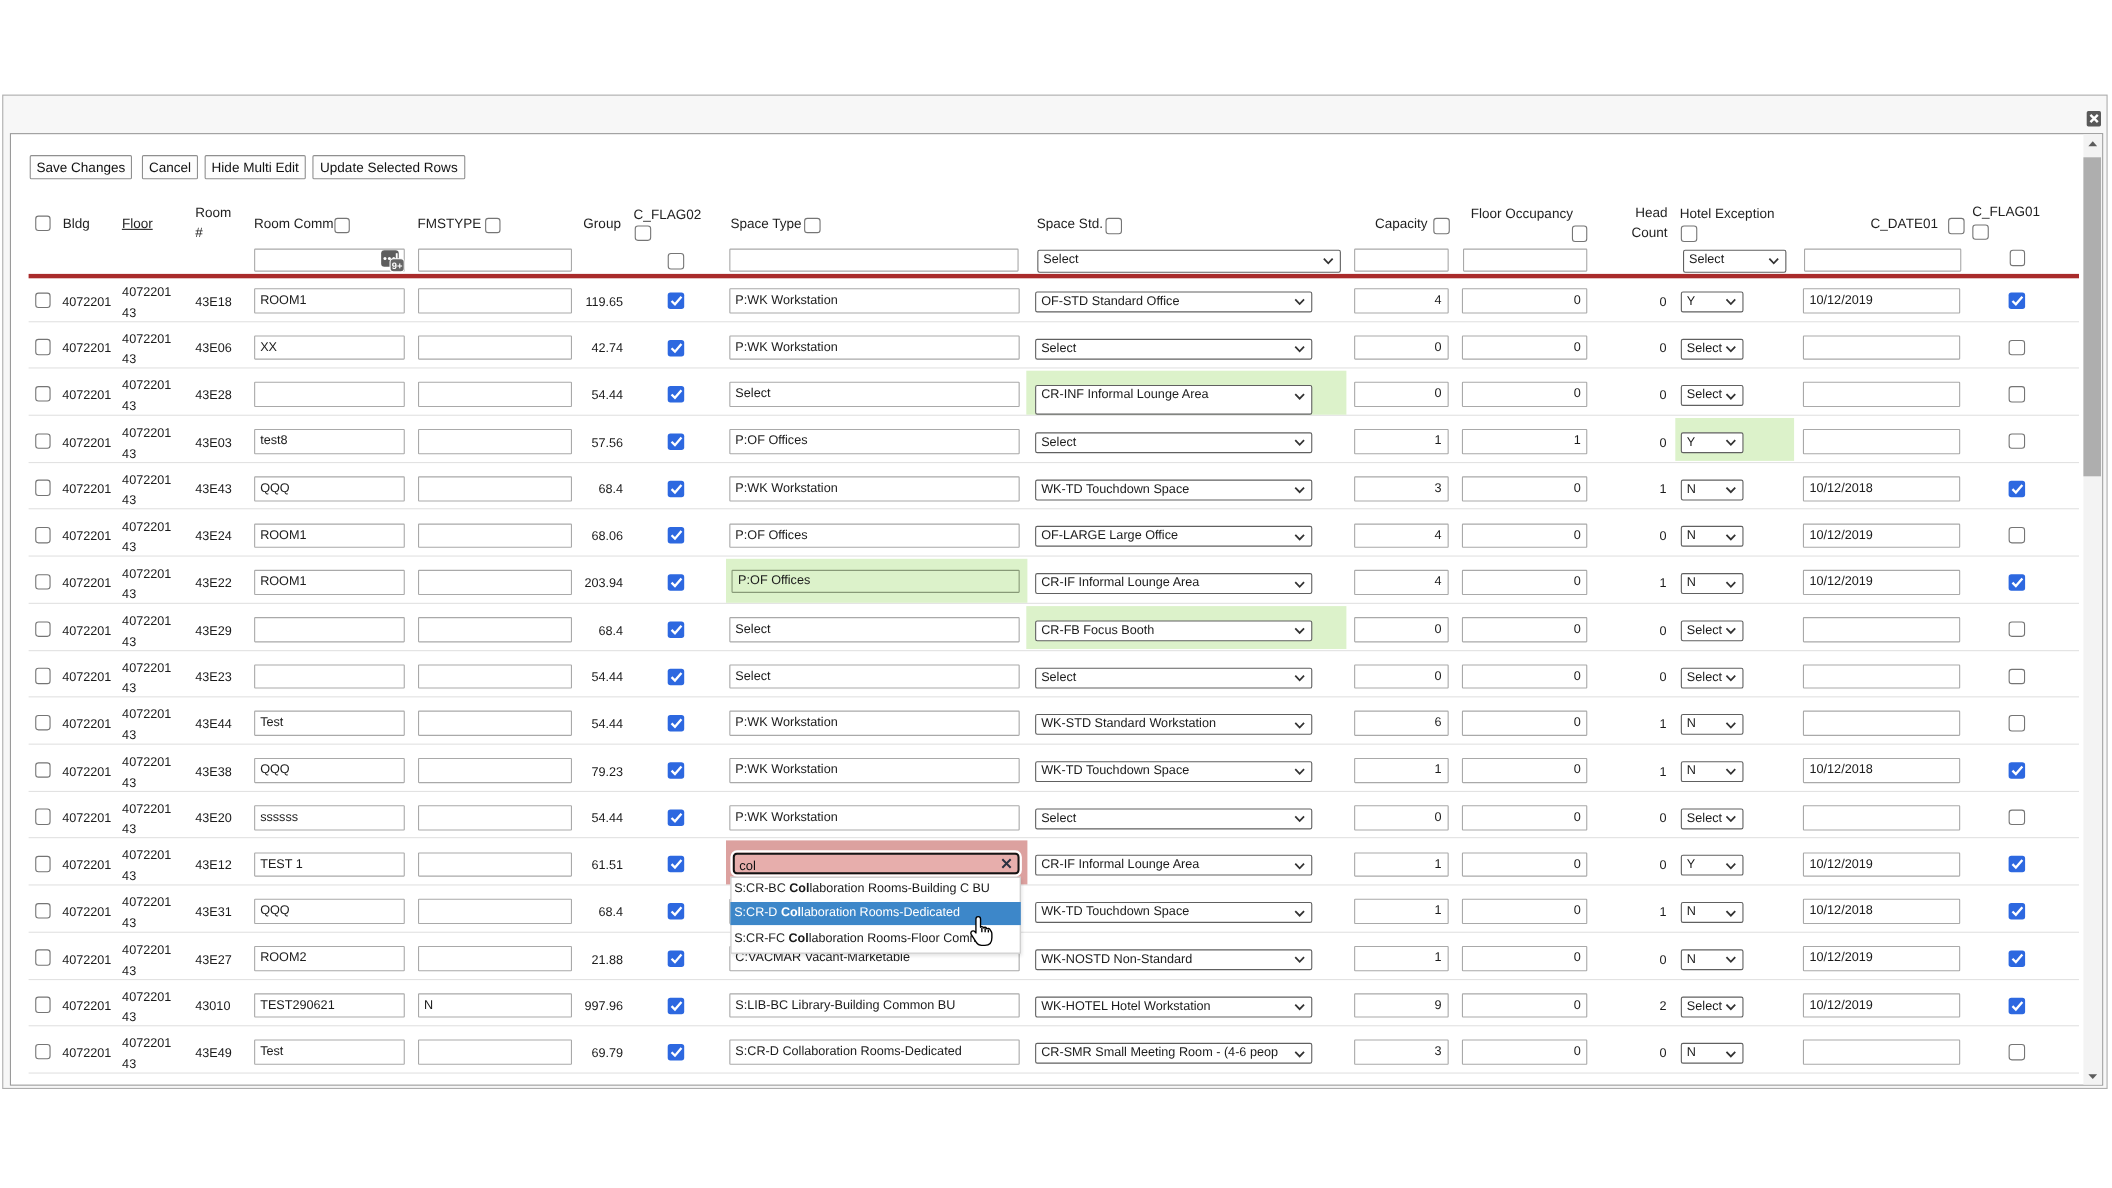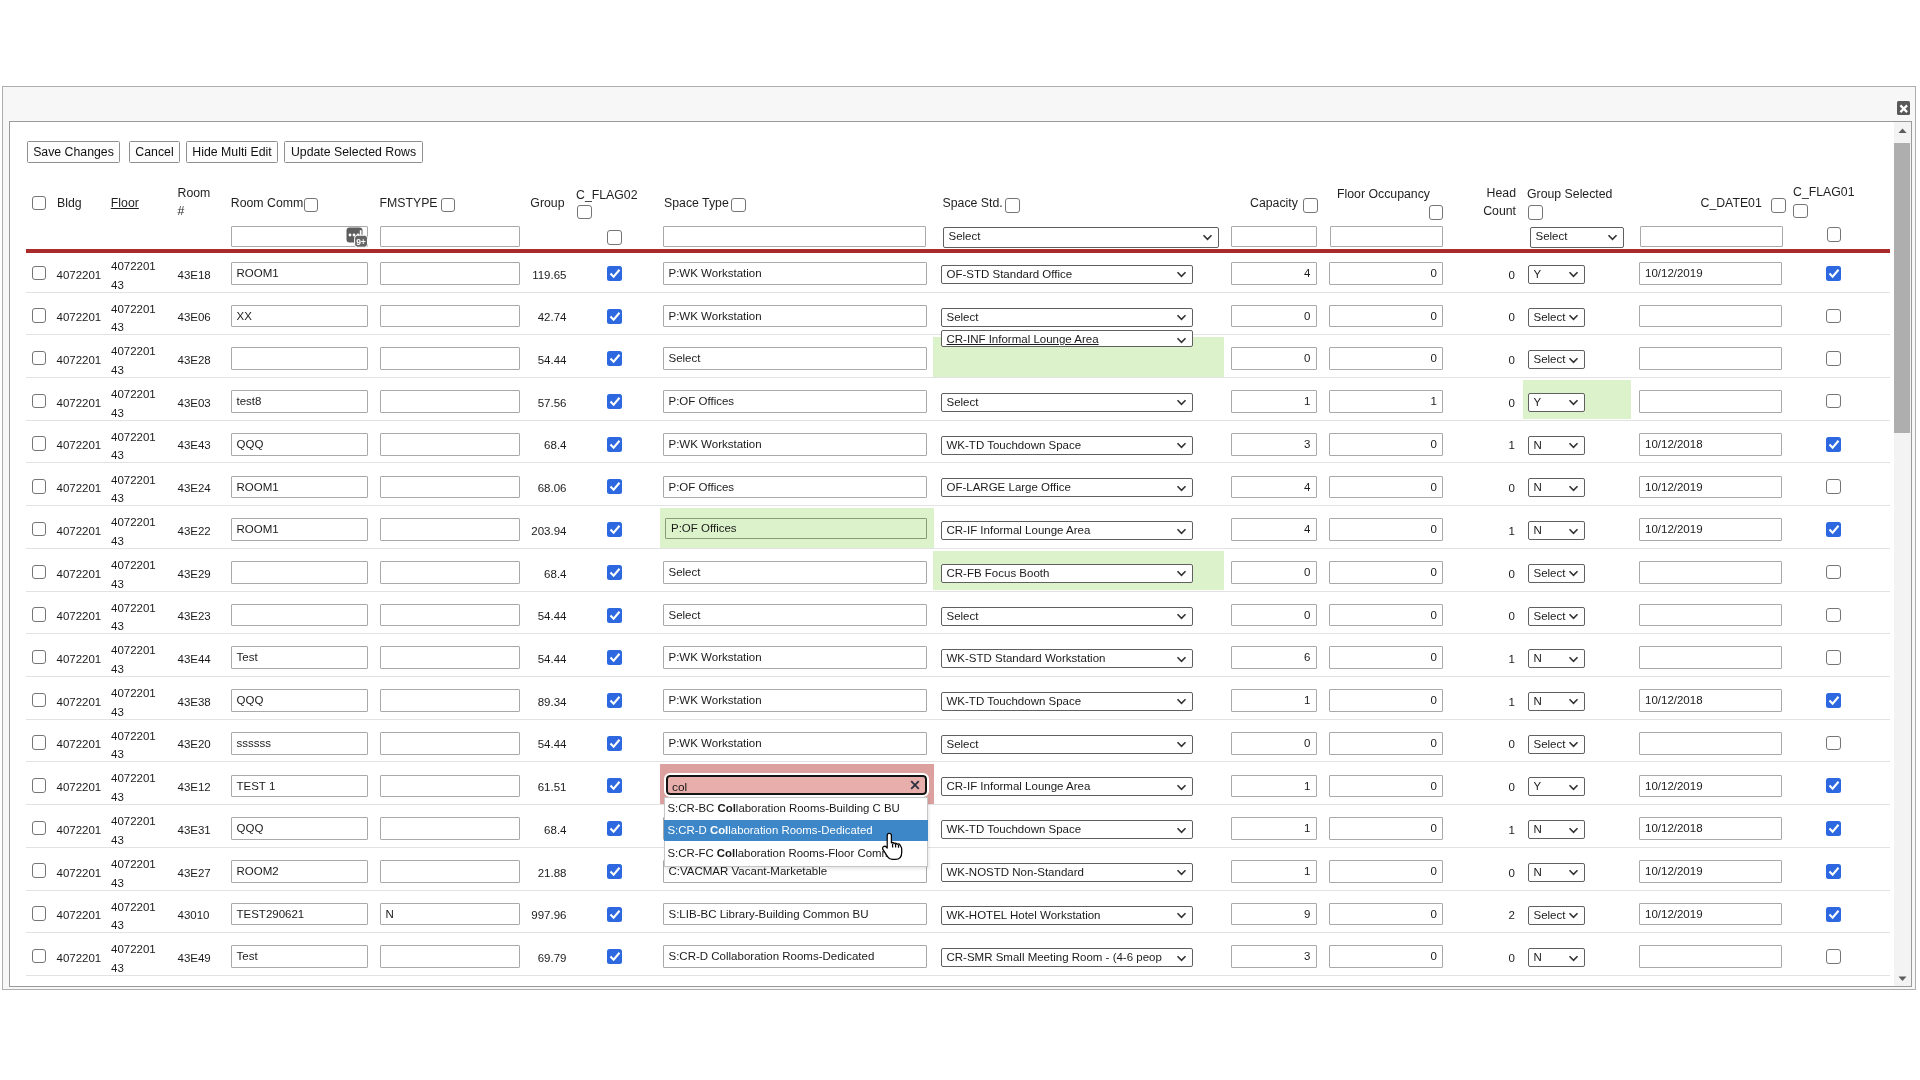--- a/index.html
+++ b/index.html
@@ -51,21 +51,21 @@
 <div class="cb" style="left:577px; top:204.5px;"></div>
 <div class="h" style="left:664px; top:196.5px;">Space Type</div>
 <div class="cb" style="left:731px; top:197.5px;"></div>
 <div class="h" style="left:942.5px; top:197px;">Space Std.</div>
 <div class="cb" style="left:1005px; top:198px;"></div>
 <div class="h" style="left:1250px; top:197px;">Capacity</div>
 <div class="cb" style="left:1303.3px; top:198px;"></div>
 <div class="h" style="left:1337px; top:187.5px;">Floor Occupancy</div>
 <div class="cb" style="left:1428.5px; top:205px;"></div>
 <div class="h" style="left:1450px; top:185px; width:66px; text-align:right; line-height:17.5px;">Head<br>Count</div>
-<div class="h" style="left:1527px; top:187.5px;">Group Selected</div>
+<div class="h" style="left:1527px; top:187.5px;">Hotel Exception</div>
 <div class="cb" style="left:1528px; top:205px;"></div>
 <div class="h" style="left:1700.5px; top:197px;">C_DATE01</div>
 <div class="cb" style="left:1771px; top:198px;"></div>
 <div class="h" style="left:1793px; top:186px;">C_FLAG01</div>
 <div class="cb" style="left:1793px; top:203.5px;"></div>
 <div class="in" style="left:230.5px; top:225.5px; width:137.5px; height:21px;"></div>
 <div class="abs" style="left:345.5px; top:227px; width:22px; height:21px;">
 <svg width="22" height="21">
 <rect x="0.5" y="0.5" width="16" height="15" rx="3" fill="#5d5d5d"></rect>
 <circle cx="4" cy="8" r="1.4" fill="#fff"></circle>
@@ -151,21 +151,21 @@
 <div class="t" style="left:177.5px; top:354.0px;">43E28</div>
 <div class="in" style="left:230.5px; top:347.4px; width:137.5px; height:22.8px;"></div>
 <div class="in" style="left:379.5px; top:347.4px; width:140px; height:22.8px;"></div>
 <div class="t num" style="left:490px; top:354.0px; width:76.5px;">54.44</div>
 <div class="cbc" style="left:607px; top:351.2px;">
     <svg width="12" height="11">
       <path d="M1.5 5.6 L4.6 8.7 L10.5 1.8" stroke="#fff" stroke-width="2.1" fill="none"></path>
     </svg>
   </div>
 <div class="in" style="left:662.5px; top:347.4px; width:264.5px; height:22.8px;">Select</div>
-<div class="sel" style="left:940.5px; top:330px; width:252.5px; height:17px;text-decoration:underline;">CR-INF Informal Lounge Area<svg width="11" height="7">
+<div class="sel" style="left:940.5px; top:350px; width:252.5px; height:27px;">CR-INF Informal Lounge Area<svg width="11" height="7">
       <path d="M1.5 1.2 L5.5 5.4 L9.5 1.2" stroke="#333" stroke-width="1.6" fill="none"></path>
     </svg></div>
 <div class="in num" style="left:1230.5px; top:347.4px; width:86px; height:22.8px;">0</div>
 <div class="in num" style="left:1328.5px; top:347.4px; width:114.5px; height:22.8px;">0</div>
 <div class="t num" style="left:1440px; top:354.0px; width:75px;">0</div>
 <div class="sel" style="left:1527.5px; top:350.2px; width:57px; height:19px;">Select<svg width="11" height="7">
       <path d="M1.5 1.2 L5.5 5.4 L9.5 1.2" stroke="#333" stroke-width="1.6" fill="none"></path>
     </svg></div>
 <div class="in" style="left:1639px; top:347.4px; width:142.5px; height:22.8px;"></div>
 <div class="cb" style="left:1826px; top:351.2px;"></div>
@@ -355,21 +355,21 @@
     </svg></div>
 <div class="in" style="left:1639px; top:646.4px; width:142.5px; height:22.8px;"></div>
 <div class="cb" style="left:1826px; top:650.2px;"></div>
 <div class="rsep" style="top:718.6px;"></div>
 <div class="cb" style="left:31.5px; top:692.6px;"></div>
 <div class="t" style="left:56.5px; top:695.7px;">4072201</div>
 <div class="t" style="left:111px; top:684.0px; line-height:18.7px;">4072201<br>43</div>
 <div class="t" style="left:177.5px; top:695.7px;">43E38</div>
 <div class="in" style="left:230.5px; top:689.1px; width:137.5px; height:22.8px;">QQQ</div>
 <div class="in" style="left:379.5px; top:689.1px; width:140px; height:22.8px;"></div>
-<div class="t num" style="left:490px; top:695.7px; width:76.5px;">89.34</div>
+<div class="t num" style="left:490px; top:695.7px; width:76.5px;">79.23</div>
 <div class="cbc" style="left:607px; top:692.9px;">
     <svg width="12" height="11">
       <path d="M1.5 5.6 L4.6 8.7 L10.5 1.8" stroke="#fff" stroke-width="2.1" fill="none"></path>
     </svg>
   </div>
 <div class="in" style="left:662.5px; top:689.1px; width:264.5px; height:22.8px;">P:WK Workstation</div>
 <div class="sel" style="left:940.5px; top:691.9px; width:252.5px; height:19px;">WK-TD Touchdown Space<svg width="11" height="7">
       <path d="M1.5 1.2 L5.5 5.4 L9.5 1.2" stroke="#333" stroke-width="1.6" fill="none"></path>
     </svg></div>
 <div class="in num" style="left:1230.5px; top:689.1px; width:86px; height:22.8px;">1</div>

